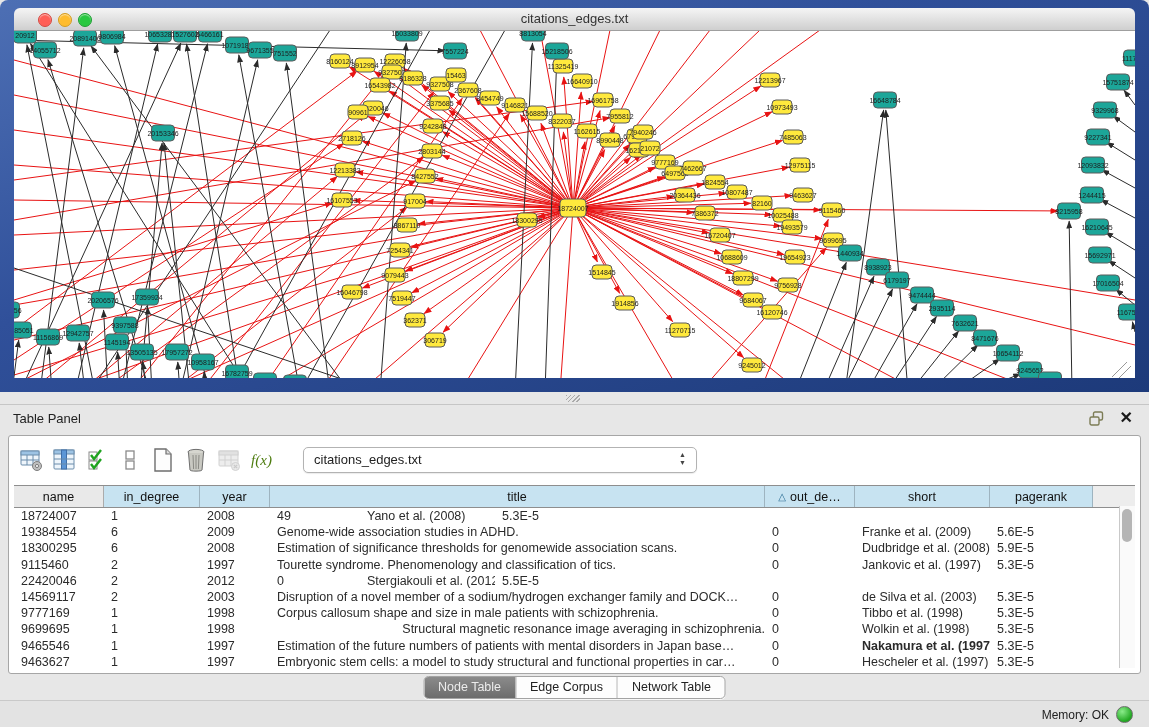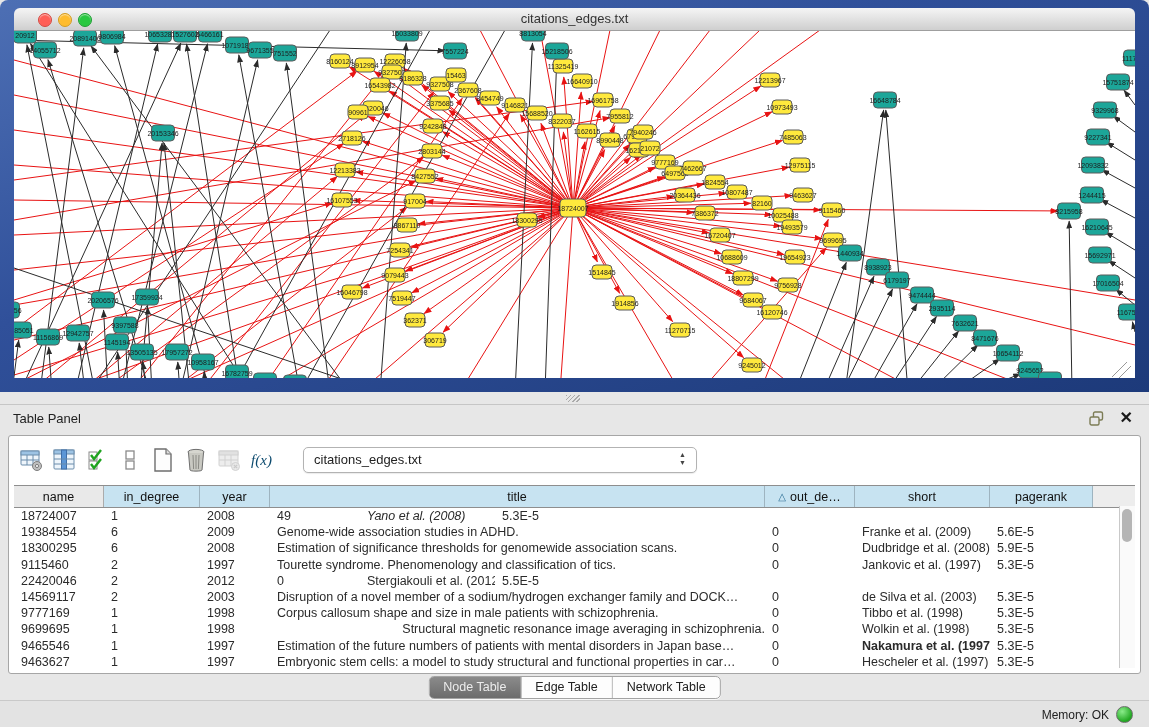--- a/index.html
+++ b/index.html
@@ -26,21 +26,21 @@
   
   .table-panel{position:absolute;left:0;top:404px;width:1149px;height:296px;background:#e7e7e7;border-top:1px solid #c6c6c6;}
   .tp-header{position:absolute;left:0;top:0;width:100%;height:28px;}
   .tp-title{position:absolute;left:13px;top:6px;font-size:13px;color:#222;}
   .tp-float{position:absolute;right:44px;top:6px;width:16px;height:15px;cursor:pointer;}
   .tp-close{position:absolute;right:16px;top:3px;font-size:16px;font-weight:bold;color:#1a1a1a;cursor:pointer;}
   .tp-box{position:absolute;left:8px;top:30px;width:1131px;height:237px;background:#fff;
     border:1px solid #a6a6a6;border-radius:3px;}
   .tp-toolbar{position:absolute;left:8px;top:7px;height:34px;display:flex;align-items:center;}
   .tbtn{width:27px;height:28px;margin-right:6px;display:flex;align-items:center;justify-content:center;cursor:pointer;}
-  .fx{font-family:"Liberation Serif",serif;font-style:italic;font-size:15px;color:#0c4a6e;}
+  .fx{font-family:"Liberation Serif",serif;font-style:italic;font-size:15px;color:#4d7c0f;}
   .combo{position:relative;margin-left:22px;width:392px;height:24px;background:#fff;border:1px solid #b3b3b3;
     border-radius:5px;box-shadow:0 1px 1px rgba(0,0,0,.08);font-size:13px;color:#222;cursor:pointer;}
   .combo .val{position:absolute;left:10px;top:4px;}
   .combo .steppers{position:absolute;right:10px;top:3px;font-size:7px;color:#444;line-height:8px;text-align:center;}
   
   .grid{position:absolute;left:5px;top:49px;right:5px;bottom:5px;font-size:12.5px;color:#2b2b2b;}
   .hdr-row{display:flex;height:21px;border-top:1px solid #8e8e8e;border-bottom:1px solid #8e8e8e;}
   .hcell{background:#c7e3f1;border-right:1px solid #9eb4c0;box-sizing:border-box;
     display:flex;align-items:center;justify-content:center;font-size:12.5px;color:#111;cursor:pointer;}
   .hcell.gray{background:#e9e9e9;border-right:1px solid #ababab;}
@@ -861,21 +861,21 @@
             <span>pagerank</span>
           </div>
           <div class="hfiller"></div>
         </div>
       <div class="rows" id="rows">
           <div class="trow">
             <div class="tcell" style="width: 90px;">18724007</div>
             <div class="tcell" style="width: 96px;">1</div>
             <div class="tcell" style="width: 70px;">2008</div>
             <div class="tcell" style="width: 90px;">49</div>
-            <div class="tcell" style="width: 135px; font-style: italic;">Yano et al. (2008)</div>
+            <div class="tcell" style="width: 135px;">Yano et al. (2008)</div>
             <div class="tcell" style="width: 103px;">5.3E-5</div>
           </div>
           <div class="trow">
             <div class="tcell" style="width: 90px;">19384554</div>
             <div class="tcell" style="width: 96px;">6</div>
             <div class="tcell" style="width: 70px;">2009</div>
             <div class="tcell" style="width: 495px;">Genome-wide association studies in ADHD.</div>
             <div class="tcell" style="width: 90px;">0</div>
             <div class="tcell" style="width: 135px;">Franke et al. (2009)</div>
             <div class="tcell" style="width: 103px;">5.6E-5</div>
@@ -953,21 +953,21 @@
           </div>
         </div>
       <div class="vscroll">
         <div class="vthumb"></div>
       </div>
     </div>
   </div>
 
   <div class="tabs" id="tabs">
       <div class="tab active">Node Table</div>
-      <div class="tab">Edge Table</div>
+      <div class="tab">Edge Corpus</div>
       <div class="tab">Network Table</div>
     </div>
 </div>
 
 <div class="statusbar">
   <span class="mem-label">Memory: OK</span>
   <span class="mem-dot"></span>
 </div>
 
 </body></html>

